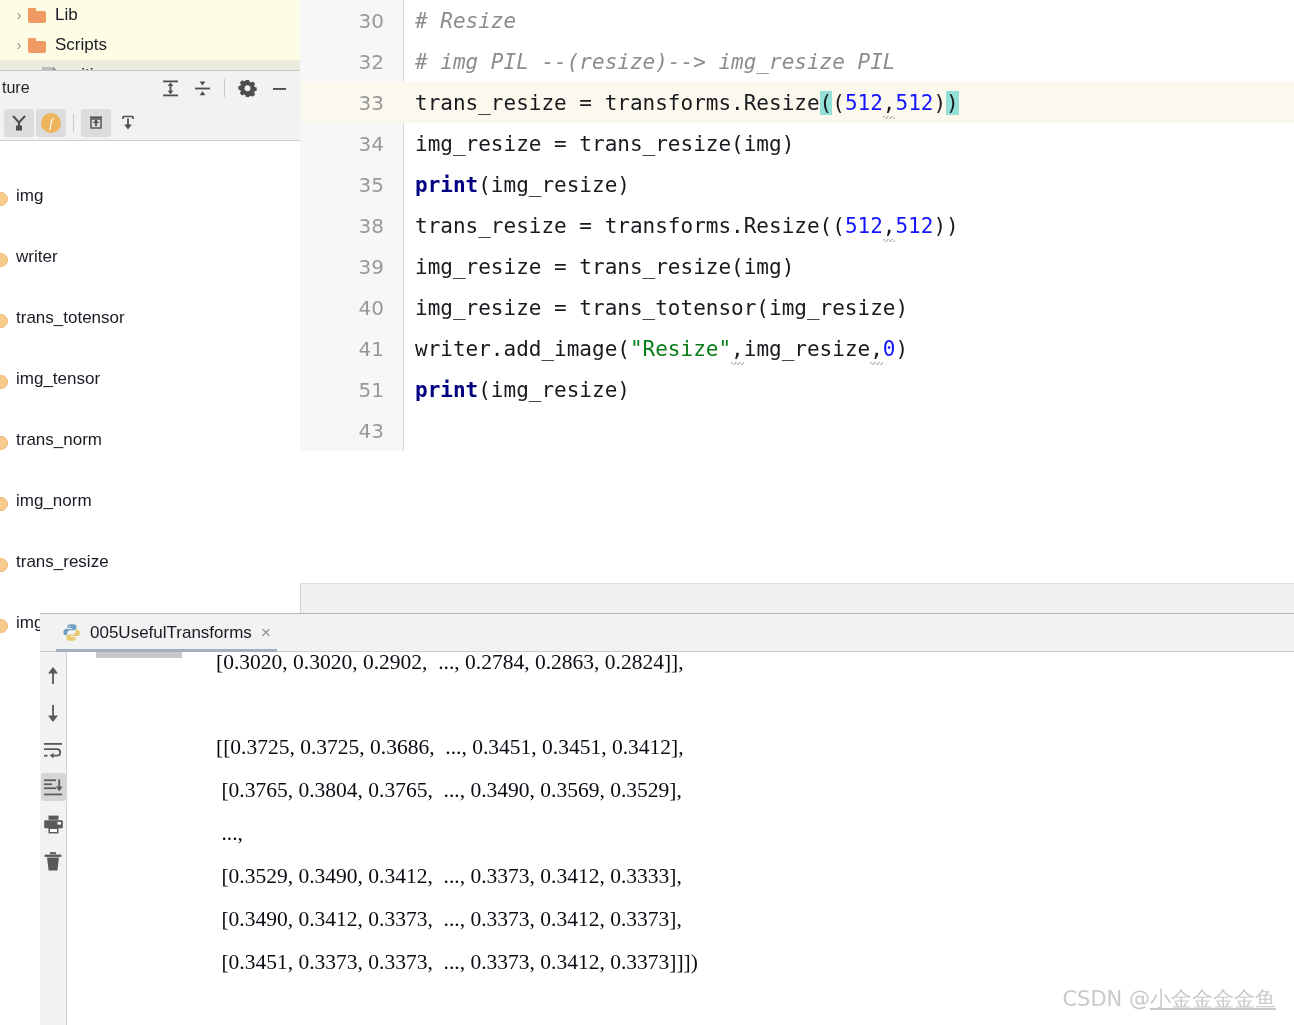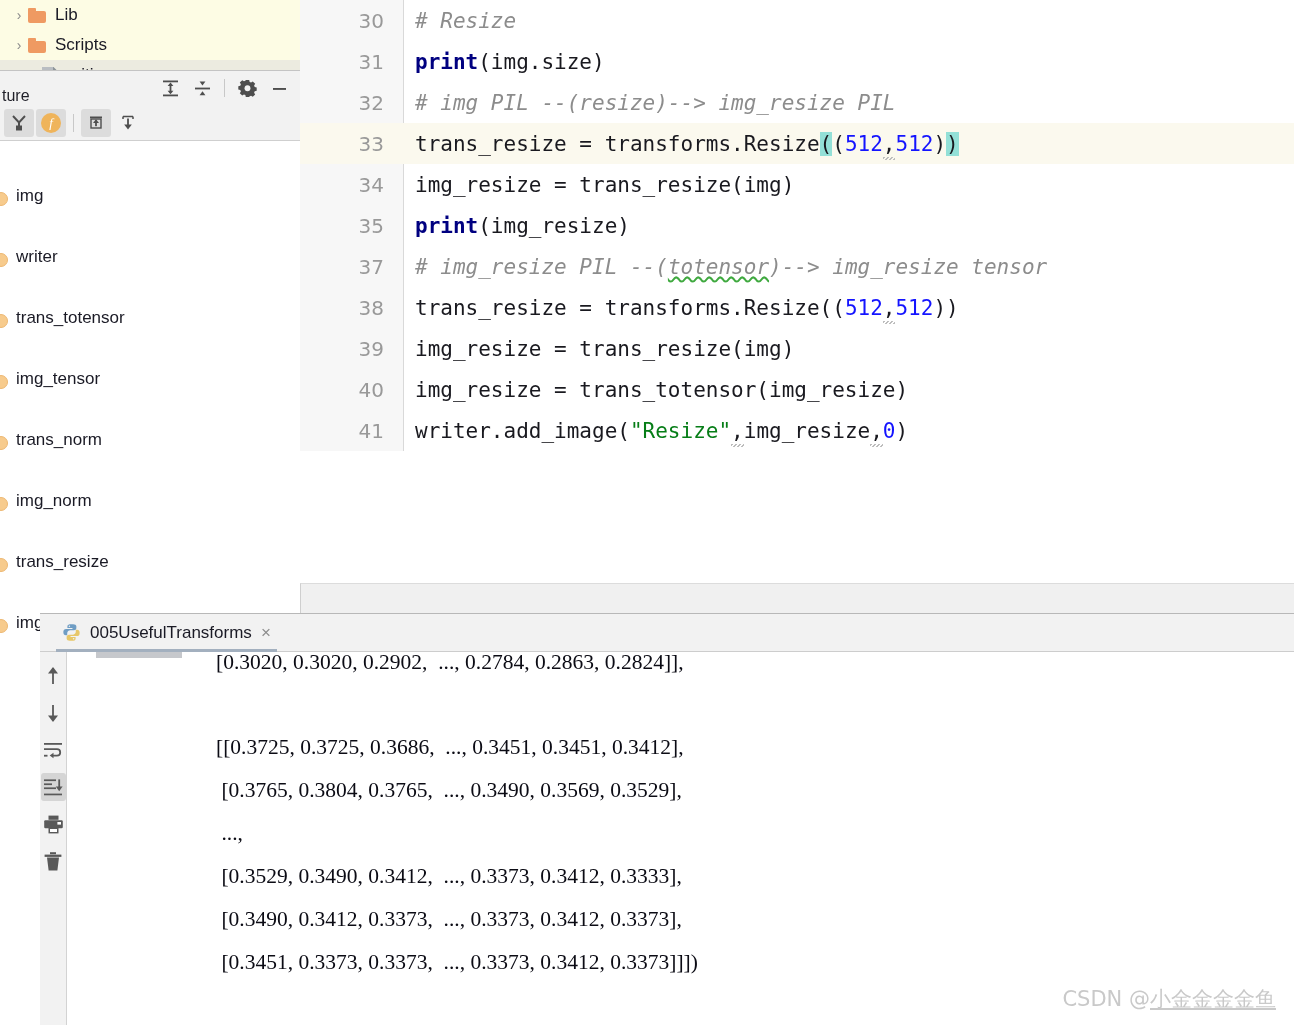--- a/index.html
+++ b/index.html
@@ -54,21 +54,21 @@
   }
   .tree-label { white-space: nowrap; }
 
   
   .structure-panel {
     position: absolute; left: 0; top: 70px; width: 300px; height: 533px;
     background: #ffffff; border-top: 1px solid #c4c4c4;
   }
   .struct-header {
     position: relative; height: 34px; background: #f2f2f2;
-    display: flex; align-items: flex-end;
+    display: flex; align-items: center;
   }
   .struct-title {
     font-size: 16px; color: #1f1f28; padding-left: 2px; white-space: nowrap;
   }
   .struct-header-tools {
     position: absolute; right: 6px; top: 0; height: 34px;
     display: flex; align-items: center; gap: 2px;
   }
   .hico {
     width: 30px; height: 28px; display: flex; align-items: center;
@@ -335,26 +335,24 @@
           <span class="field-ico"></span>
           <span>img_resize</span>
         </div>
       </div>
   </div>
 
   <div class="editor">
     <div class="gutter"></div>
     <div class="code-area" id="code-area">
         <div class="code-line"><span class="lnum">30</span><span class="ltext"><span class="tok-com"># Resize</span></span></div>
-        <div class="code-line"><span class="lnum">31</span><span class="ltext"><span class="tok-kw">print</span><span class="tok-plain">(img.size)</span></span></div>
         <div class="code-line"><span class="lnum">32</span><span class="ltext"><span class="tok-com"># img PIL --(resize)--&gt; img_resize PIL</span></span></div>
         <div class="code-line current"><span class="lnum">33</span><span class="ltext"><span class="tok-plain">trans_resize = transforms.Resize</span><span class="tok-plain brk-hl">(</span><span class="tok-plain">(</span><span class="tok-num">512</span><span class="tok-plain tilde-mark">,</span><span class="tok-num">512</span><span class="tok-plain">)</span><span class="tok-plain brk-hl">)</span></span></div>
         <div class="code-line"><span class="lnum">34</span><span class="ltext"><span class="tok-plain">img_resize = trans_resize(img)</span></span></div>
         <div class="code-line"><span class="lnum">35</span><span class="ltext"><span class="tok-kw">print</span><span class="tok-plain">(img_resize)</span></span></div>
-        <div class="code-line"><span class="lnum">37</span><span class="ltext"><span class="tok-com"># img_resize PIL --(</span><span class="tok-com squiggle">totensor</span><span class="tok-com">)--&gt; img_resize tensor</span></span></div>
         <div class="code-line"><span class="lnum">38</span><span class="ltext"><span class="tok-plain">trans_resize = transforms.Resize((</span><span class="tok-num">512</span><span class="tok-plain tilde-mark">,</span><span class="tok-num">512</span><span class="tok-plain">))</span></span></div>
         <div class="code-line"><span class="lnum">39</span><span class="ltext"><span class="tok-plain">img_resize = trans_resize(img)</span></span></div>
         <div class="code-line"><span class="lnum">40</span><span class="ltext"><span class="tok-plain">img_resize = trans_totensor(img_resize)</span></span></div>
         <div class="code-line"><span class="lnum">41</span><span class="ltext"><span class="tok-plain">writer.add_image(</span><span class="tok-str">"Resize"</span><span class="tok-plain tilde-mark">,</span><span class="tok-plain">img_resize</span><span class="tok-plain tilde-mark">,</span><span class="tok-num">0</span><span class="tok-plain">)</span></span></div>
         <div class="code-line"><span class="lnum">51</span><span class="ltext"><span class="tok-kw">print</span><span class="tok-plain">(img_resize)</span></span></div>
         <div class="code-line"><span class="lnum">43</span><span class="ltext"><span class="tok-plain"></span></span></div>
       </div>
   </div>
   <div class="sidebar-footer-white"></div>
   <div class="editor-footer"></div>

